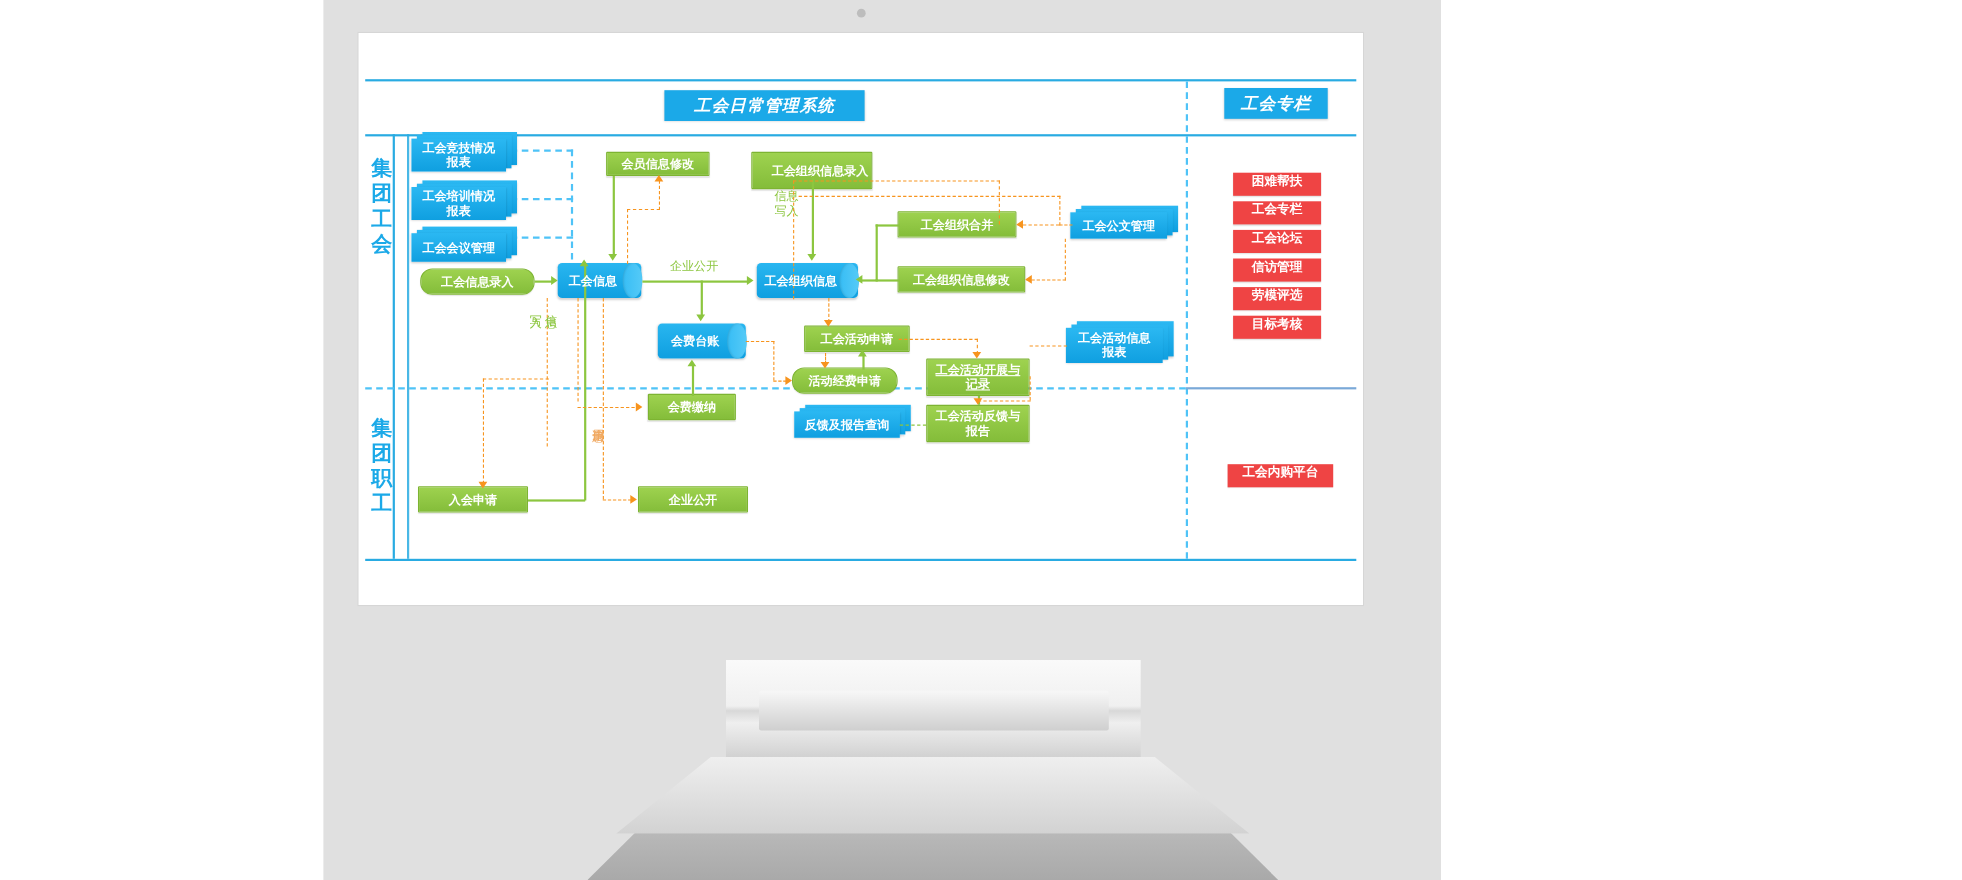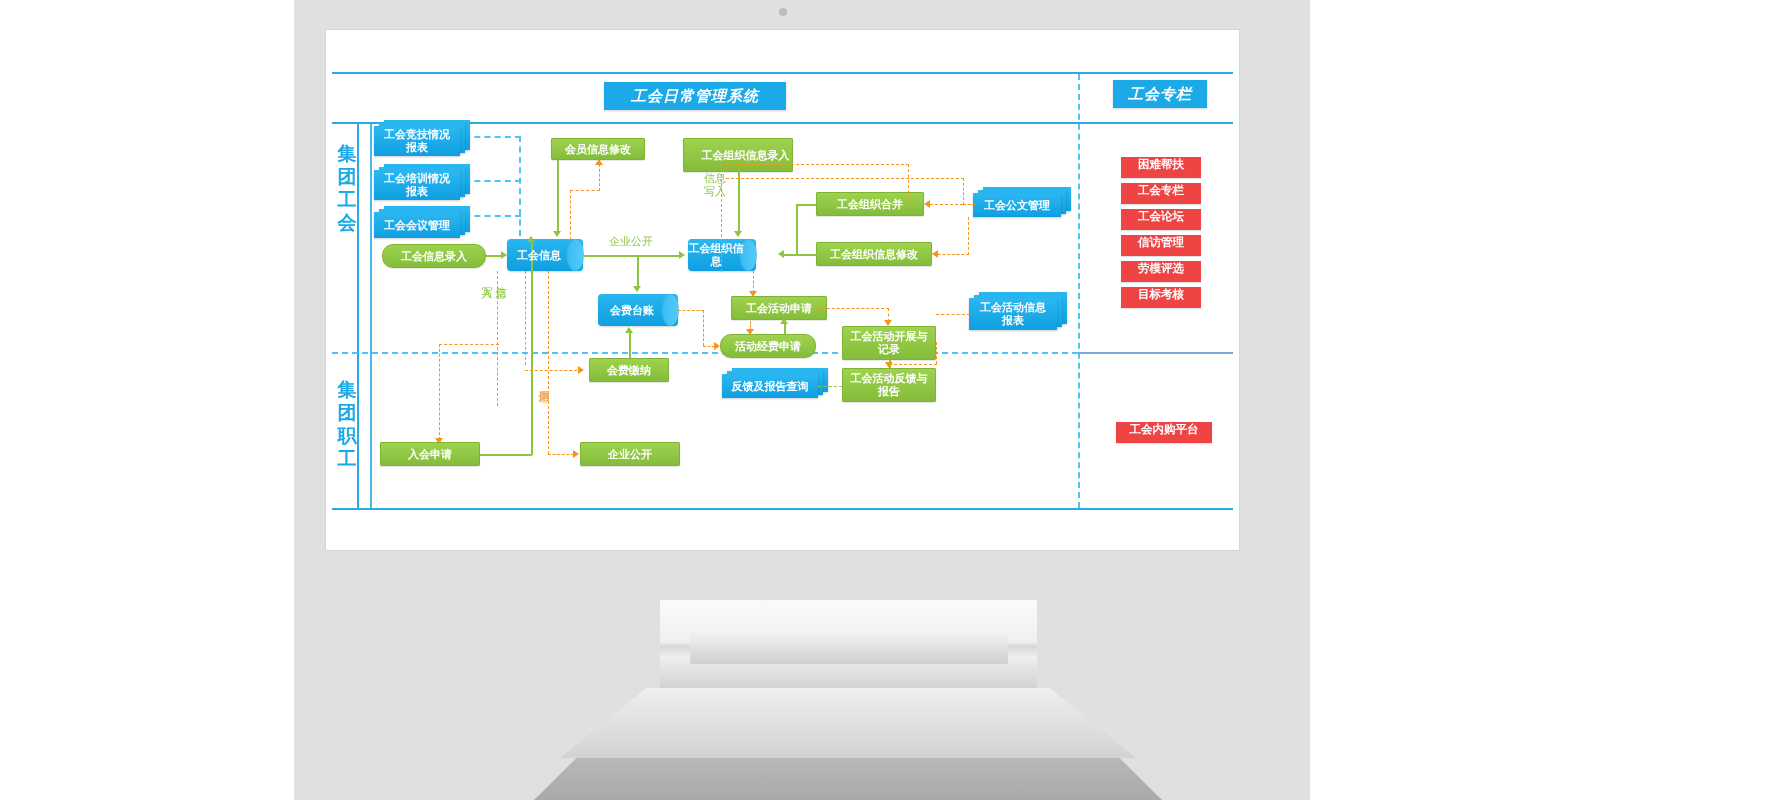--- a/index.html
+++ b/index.html
@@ -129,21 +129,21 @@
       <div class="lay l3" style="width:86px;height:26px;white-space:pre-line;">工会会议管理</div>
     </div>
 
     <div class="node green" style="left:56px;top:214px;width:104px;height:24px;border-radius:11px;">
       <span>工会信息录入</span>
     </div>
 
     <div class="node cyl" style="left:181px;top:209px;width:76px;height:32px;">
       <span>工会信息</span>
     </div>
-    <div class="node cyl" style="left:362px;top:209px;width:68px;height:32px;">
+    <div class="node cyl" style="left:362px;top:209px;width:92px;height:32px;">
       <span>工会组织信息</span>
     </div>
     <div class="node cyl" style="left:272px;top:264px;width:80px;height:32px;">
       <span>会费台账</span>
     </div>
 
     <div class="node green" style="left:225px;top:108px;width:94px;height:22px;">
       <span>会员信息修改</span>
     </div>
     <div class="node green" style="left:357px;top:108px;width:110px;height:34px;padding-left:15px;">
@@ -155,21 +155,21 @@
     <div class="node green" style="left:490px;top:212px;width:116px;height:24px;">
       <span>工会组织信息修改</span>
     </div>
     <div class="node green" style="left:405px;top:266px;width:96px;height:24px;">
       <span>工会活动申请</span>
     </div>
     <div class="node green" style="left:394px;top:304px;width:96px;height:24px;border-radius:11px;">
       <span>活动经费申请</span>
     </div>
     <div class="node green" style="left:516px;top:296px;width:94px;height:34px;">
-      <span style="white-space:pre-line;">工会活动开展与
+      <span style="white-space:pre-line;text-decoration:underline;">工会活动开展与
 记录</span>
     </div>
     <div class="node green" style="left:516px;top:338px;width:94px;height:34px;">
       <span style="white-space:pre-line;">工会活动反馈与
 报告</span>
     </div>
     <div class="node green" style="left:263px;top:328px;width:80px;height:24px;">
       <span>会费缴纳</span>
     </div>
     <div class="node green" style="left:54px;top:412px;width:100px;height:24px;">

